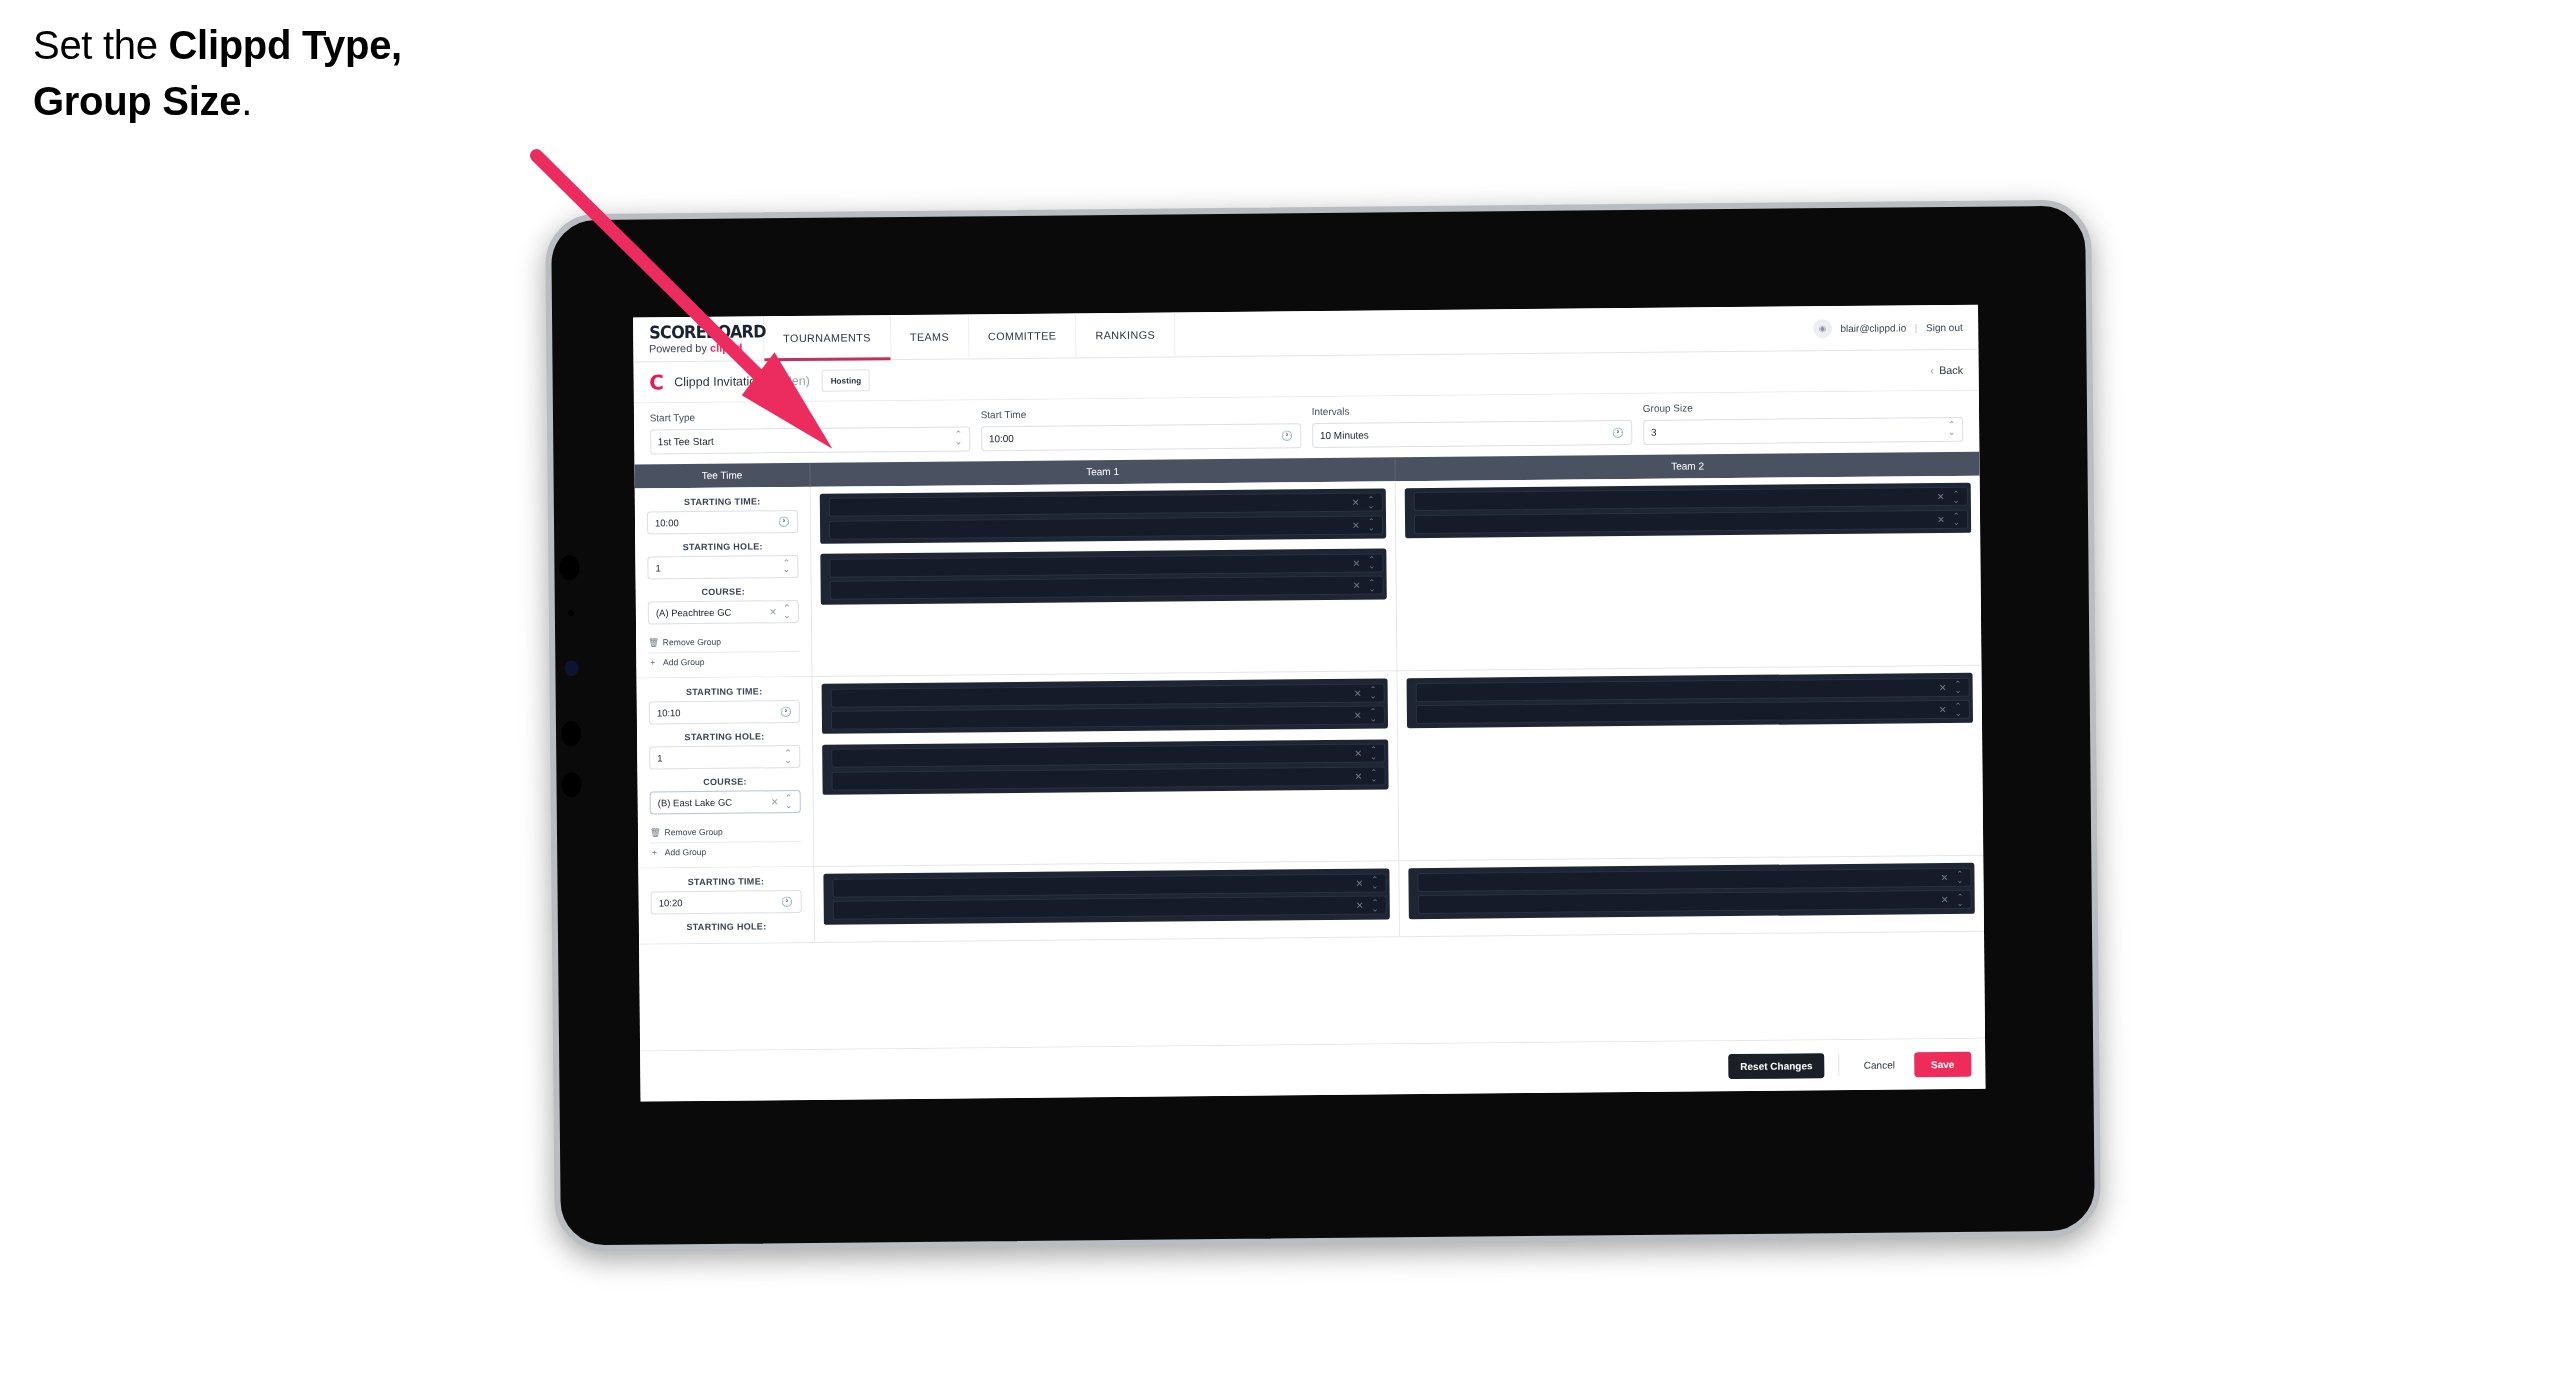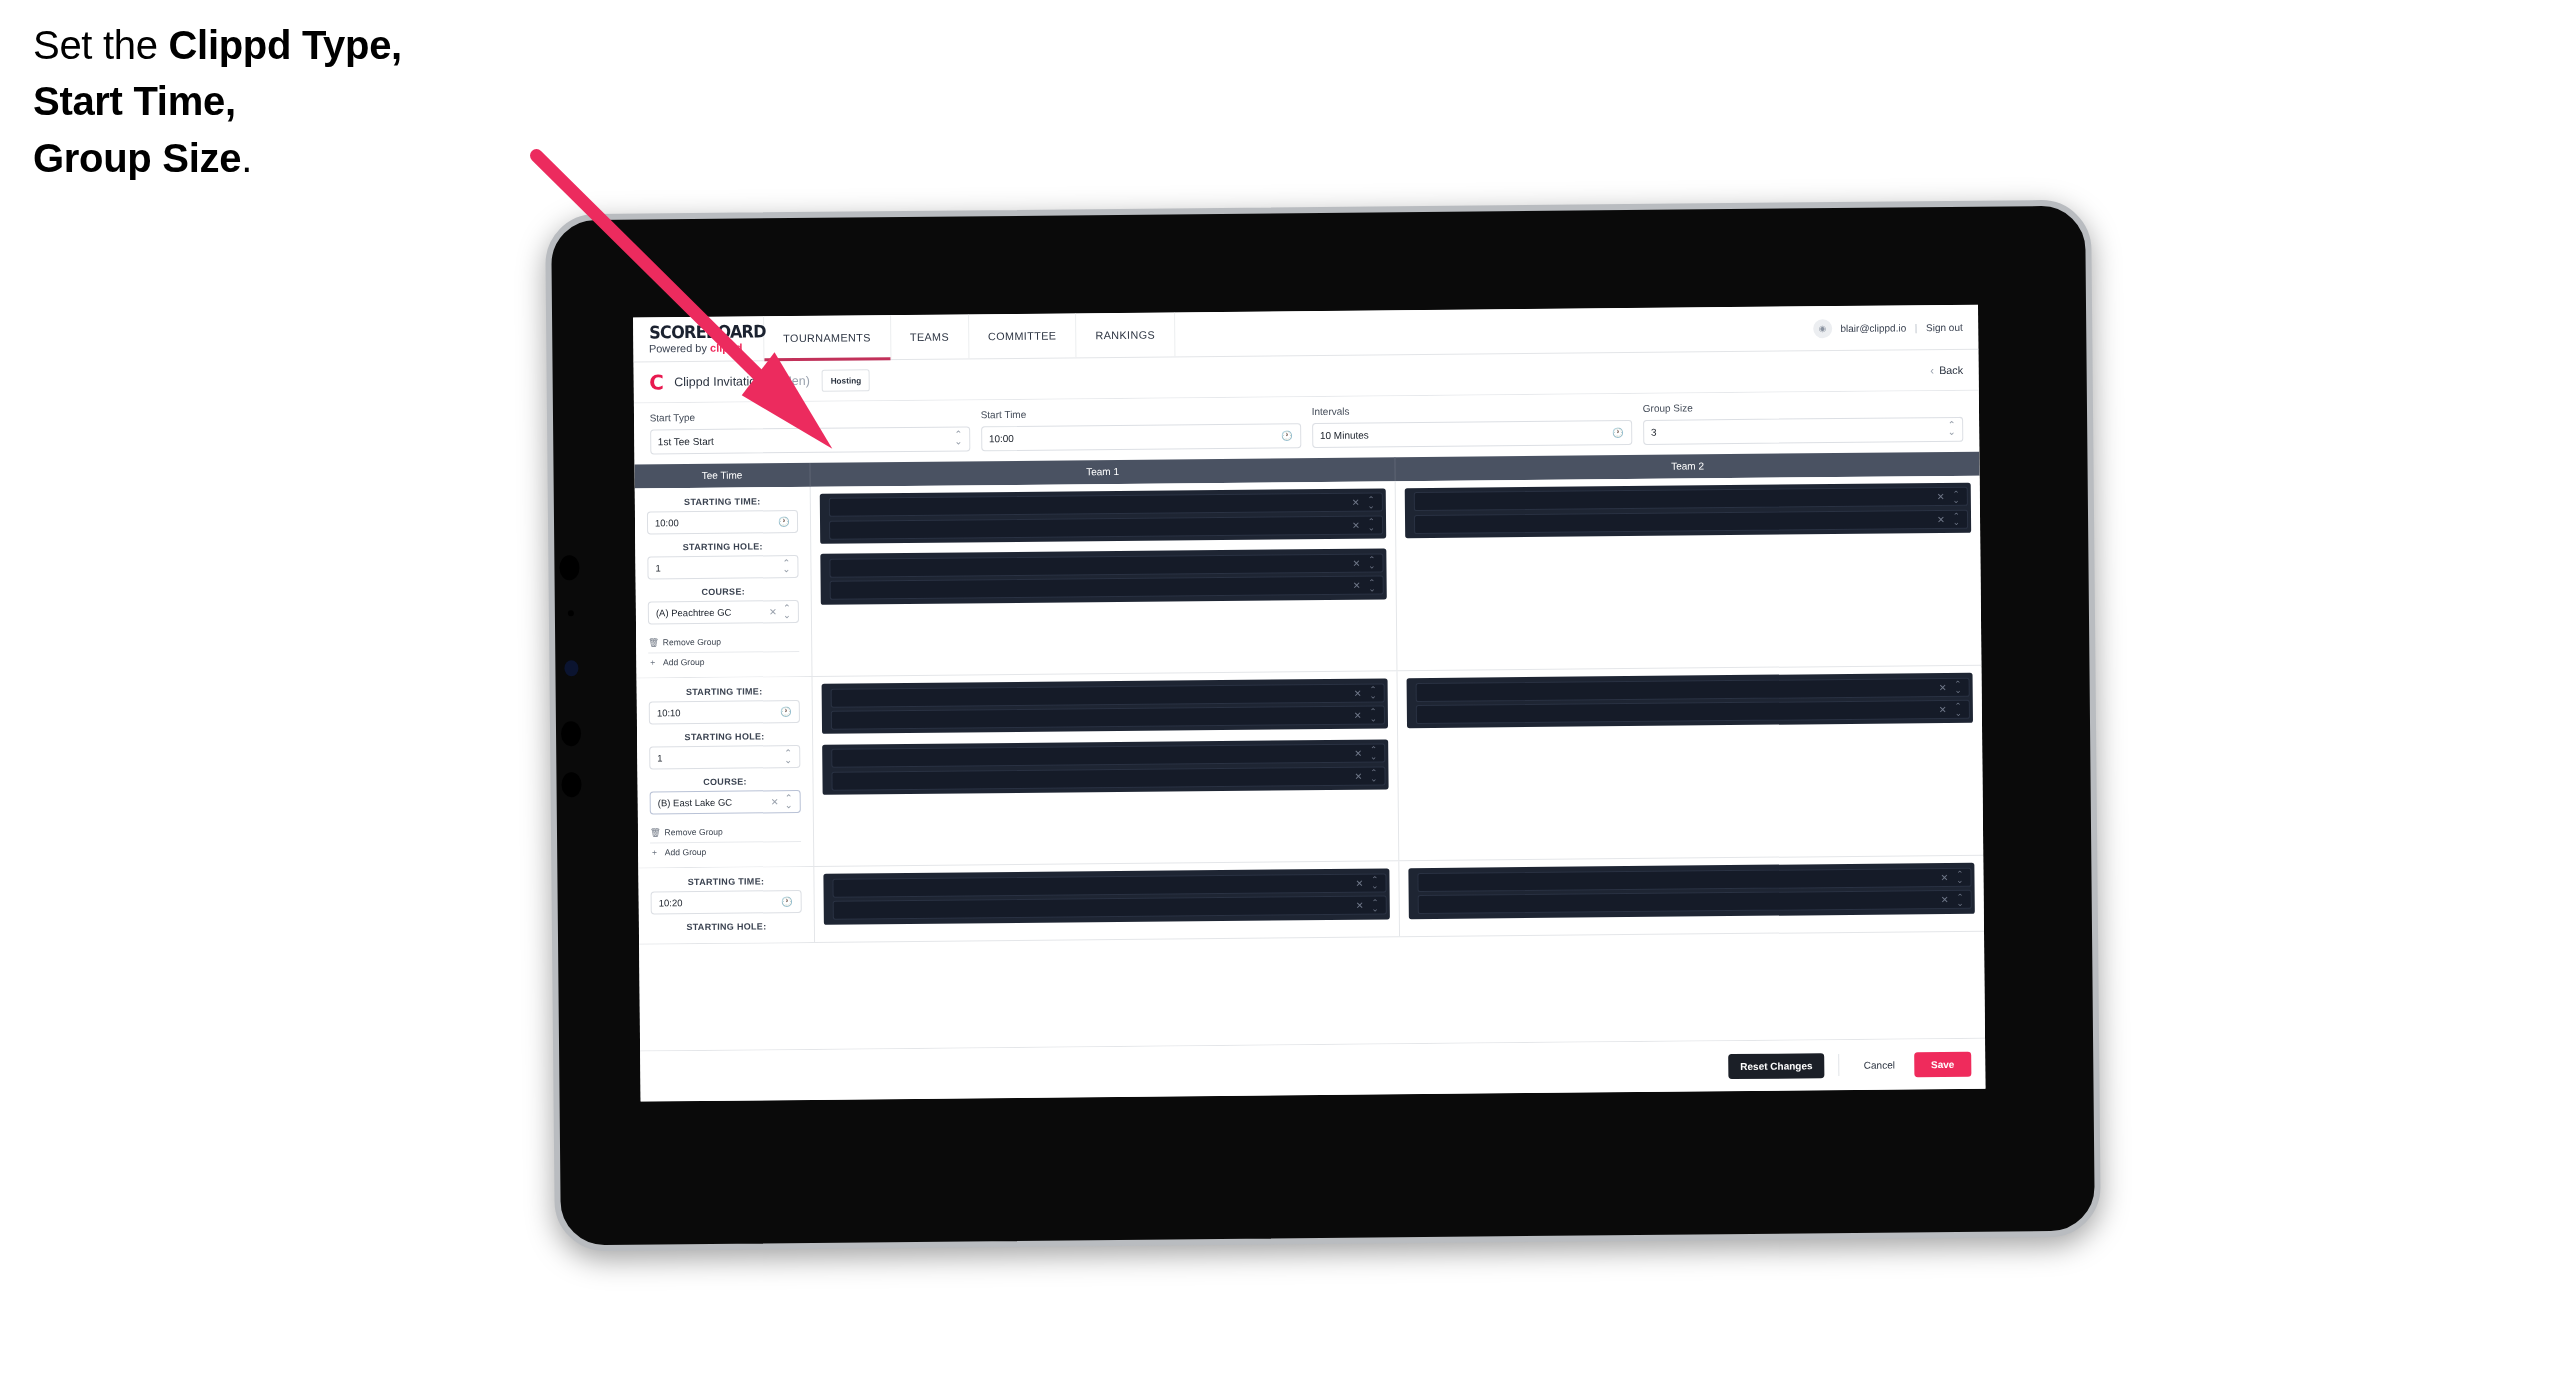--- a/index.html
+++ b/index.html
@@ -144,21 +144,20 @@
 </style>
 </head>
 <body>
 
 <div id="root">
 
   <div class="instruction">
     <span class="ln">
       <span class="lt">Set the </span><b>Clippd Type,</b>
     </span>
-    <span class="ln"><b>Start Time,</b></span>
     <span class="ln"><b>Group Size</b><span class="lt">.</span></span>
   </div>
 
   <div class="tablet">
     <div class="bezel-dot bd1"></div>
     <div class="bezel-dot bd2"></div>
     <div class="bezel-dot bd3"></div>
     <div class="bezel-dot bd4"></div>
     <div class="bezel-dot bd5"></div>
 

